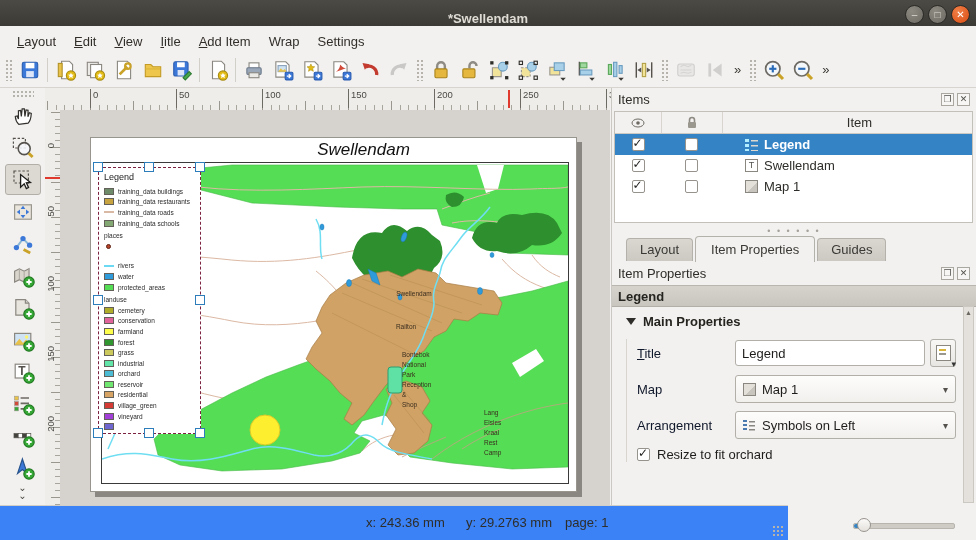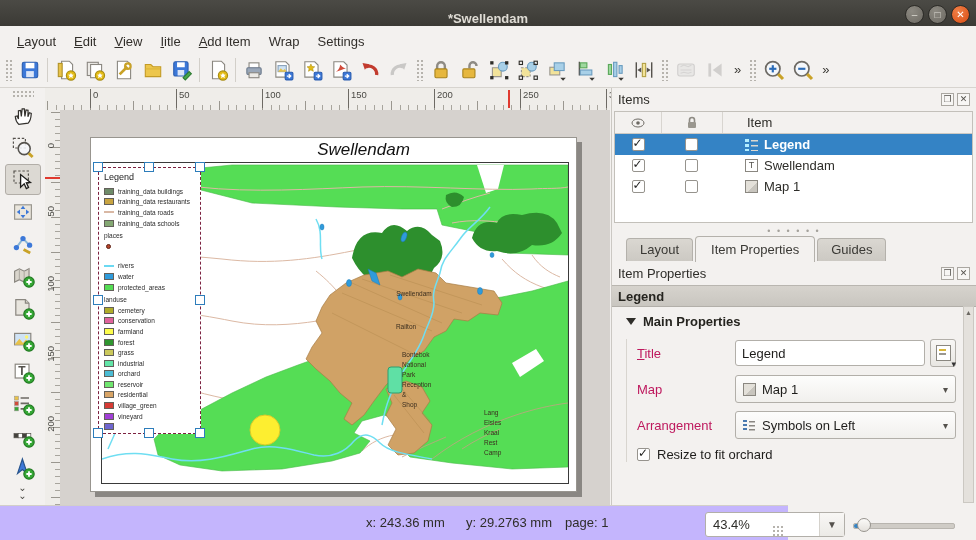--- a/index.html
+++ b/index.html
@@ -68,21 +68,21 @@
   .lrow.t-line .lchip{height:2px;border:none;}
   .lrow.t-header{margin-top:2px;}
   .lrow.t-marker .lchip{width:5px;height:5px;border-radius:50%;margin-left:2px;border:1px solid #5d2114;}
   .lrow.t-marker{margin-bottom:9px;}
   .hdl{position:absolute;width:10px;height:10px;background:#fff;border:1.5px solid #2d7dbb;box-sizing:border-box;z-index:5;}
   
   .rpanel{position:absolute;left:611px;top:88px;width:365px;height:417px;background:#f3f1ef;border-left:1px solid #cbc8c3;box-sizing:border-box;}
   .ptitle{height:23px;display:flex;align-items:center;padding:0 6px;font-size:13px;color:#2e2d29;}
   .pbtns{margin-left:auto;display:flex;gap:3px;}
   .pbtn{width:13px;height:13px;border:1px solid #aaa7a1;background:#f7f6f4;font-size:9px;line-height:11px;text-align:center;color:#55524d;box-sizing:border-box;}
-  .items-table{position:absolute;left:2px;right:3px;top:23px;height:112px;background:#fff;border:1px solid #c3c0ba;box-sizing:border-box;}
+  .items-table{position:absolute;left:2px;right:3px;top:23px;height:112px;background:#fff;border:1px solid #c3c0ba;box-sizing:border-box;text-align:center;}
   .it-head{display:flex;height:21px;background:#f3f1ef;border-bottom:1px solid #ccc9c3;align-items:center;font-size:13px;}
   .it-c1{width:46px;display:flex;justify-content:center;border-right:1px solid #d8d5d0;align-self:stretch;align-items:center;}
   .it-c2{width:60px;display:flex;justify-content:center;border-right:1px solid #d8d5d0;align-self:stretch;align-items:center;}
   .it-c3{flex:1;padding-left:24px;}
   .irow{display:flex;height:21px;align-items:center;font-size:13px;}
   .irow .it-c1,.irow .it-c2{border-right:none;}
   .irow.t-selected{background:#3483c5;}
   .irow.t-selected .itm-label{color:#fff;font-weight:bold;}
   .itm-cell{flex:1;display:flex;align-items:center;padding-left:24px;gap:6px;}
   .cb{width:13px;height:13px;border:1px solid #96938d;background:#fff;border-radius:2px;position:relative;box-sizing:border-box;}
@@ -105,21 +105,21 @@
     background:linear-gradient(#dad7d1,#ccc9c3);margin-right:2px;color:#3a3935;}
   .tab.t-active{background:#f3f1ef;padding:5px 15px 5px;position:relative;top:1px;}
   .props-head{position:absolute;left:0;right:0;top:174px;}
   .legend-hd{height:20px;background:linear-gradient(#d6d3cd,#c9c6c0);border-top:1px solid #b9b6b0;border-bottom:1px solid #b2afa9;
     font-weight:bold;font-size:13px;display:flex;align-items:center;padding-left:6px;color:#25241f;}
   .props-body{position:absolute;left:0;right:14px;top:218px;bottom:0;padding:8px 6px 0 14px;}
   .sect{display:flex;align-items:center;gap:7px;font-weight:bold;font-size:13px;color:#25241f;margin-bottom:10px;}
   .tri{width:0;height:0;border-left:5px solid transparent;border-right:5px solid transparent;border-top:7px solid #2e2d29;}
   .frame{border-left:1px solid #d8d5cf;padding-left:10px;}
   .frow{display:flex;align-items:center;margin-bottom:8px;}
-  .flabel{width:98px;font-size:13px;flex:0 0 auto;color:#be185d;}
+  .flabel{width:98px;font-size:13px;flex:0 0 auto;color:#0f172a;}
   .flabel u{text-decoration:underline;}
   .tinput{height:26px;border:1px solid #b2afa9;border-radius:3px;background:#fff;font-size:13px;padding:0 6px;
     box-sizing:border-box;color:#1e1d1b;font-family:inherit;outline:none;}
   .combo{height:26px;border:1px solid #b2afa9;border-radius:3px;background:linear-gradient(#fdfdfc,#f1f0ed);
     display:flex;align-items:center;padding:0 7px;font-size:13px;flex:1;gap:6px;color:#1e1d1b;}
   .combo .arrow{margin-left:auto;color:#55524d;font-size:10px;}
   .ddbtn{width:26px;height:26px;border:1px solid #b2afa9;border-radius:3px;background:linear-gradient(#f8f7f5,#e8e6e2);
     margin-left:5px;position:relative;display:flex;align-items:center;justify-content:center;}
   .ddicon{width:13px;height:14px;border:1px solid #8a8780;background:
     linear-gradient(#d8b53a,#d8b53a) 2px 3px/7px 2px,
@@ -129,21 +129,21 @@
     linear-gradient(#4a7ab0,#4a7ab0) 0 1px/4px 2px,
     linear-gradient(#4a7ab0,#4a7ab0) 0 5px/4px 2px,
     linear-gradient(#4a7ab0,#4a7ab0) 0 9px/4px 2px,
     linear-gradient(#8a8782,#8a8782) 6px 1.5px/6px 1.5px,
     linear-gradient(#8a8782,#8a8782) 6px 5.5px/6px 1.5px,
     linear-gradient(#8a8782,#8a8782) 6px 9.5px/6px 1.5px;background-repeat:no-repeat;}
   .chkrow{display:flex;align-items:center;gap:7px;font-size:13px;margin-top:4px;color:#1e1d1b;}
   .vscroll{position:absolute;right:2px;top:218px;bottom:2px;width:11px;background:#e4e1dc;border:1px solid #cbc8c2;box-sizing:border-box;}
   .vs-btn{height:11px;text-align:center;font-size:7px;color:#6b6862;line-height:11px;}
   
-  .statusbar{position:absolute;left:0;top:505px;width:788px;height:35px;background:#c4b5fd;border-top:1px solid #d2cfc9;box-sizing:border-box;font-size:13px;}
+  .statusbar{position:absolute;left:0;top:505px;width:788px;height:35px;background:#3b82f6;border-top:1px solid #d2cfc9;box-sizing:border-box;font-size:13px;}
   .st-x{position:absolute;left:366px;top:9px;}
   .st-y{position:absolute;left:466px;top:9px;}
   .st-page{position:absolute;left:565px;top:9px;}
   .zoombox{position:absolute;left:705px;top:6px;width:140px;height:25px;border:1px solid #b2afa9;border-radius:3px;background:#fff;display:flex;align-items:center;box-sizing:border-box;}
   .zoombox .zval{padding-left:7px;flex:1;}
   .zoombox .zarrow{width:24px;align-self:stretch;border-left:1px solid #d5d2cc;display:flex;align-items:center;justify-content:center;font-size:10px;color:#55524d;background:linear-gradient(#f8f7f5,#eceae6);}
   .slider{position:absolute;left:853px;top:17px;width:100px;height:4px;background:#cfccc6;border-radius:2px;border:1px solid #b8b5af;}
   .slider .fill{position:absolute;left:0;top:0;height:100%;width:7px;background:#3483c5;border-radius:2px;}
   .slider .knob{position:absolute;left:3px;top:-6px;width:14px;height:14px;border-radius:50%;background:linear-gradient(#fbfaf8,#e4e1dc);border:1px solid #98958f;box-sizing:border-box;}
   .rgrip{position:absolute;right:4px;bottom:3px;width:12px;height:12px;
@@ -835,22 +835,18 @@
   </div>
   <div class="vscroll">
     <div class="vs-btn">▲</div>
   </div>
 </div>
 
 <div class="statusbar">
   <span class="st-x">x: 243.36 mm</span>
   <span class="st-y">y: 29.2763 mm</span>
   <span class="st-page">page: 1</span>
-  <span class="zoombox">
-    <span class="zval">43.4%</span>
-    <span class="zarrow">▼</span>
-  </span>
   <span class="slider">
     <span class="fill"></span>
     <span class="knob"></span>
   </span>
   <span class="rgrip"></span>
 </div>
 
 </body></html>

